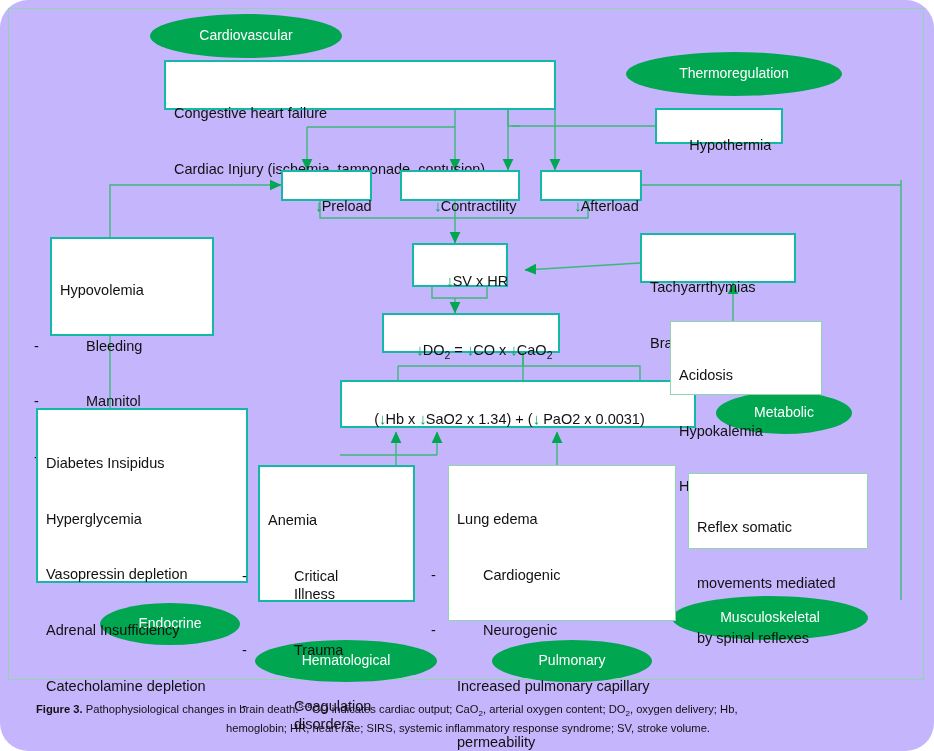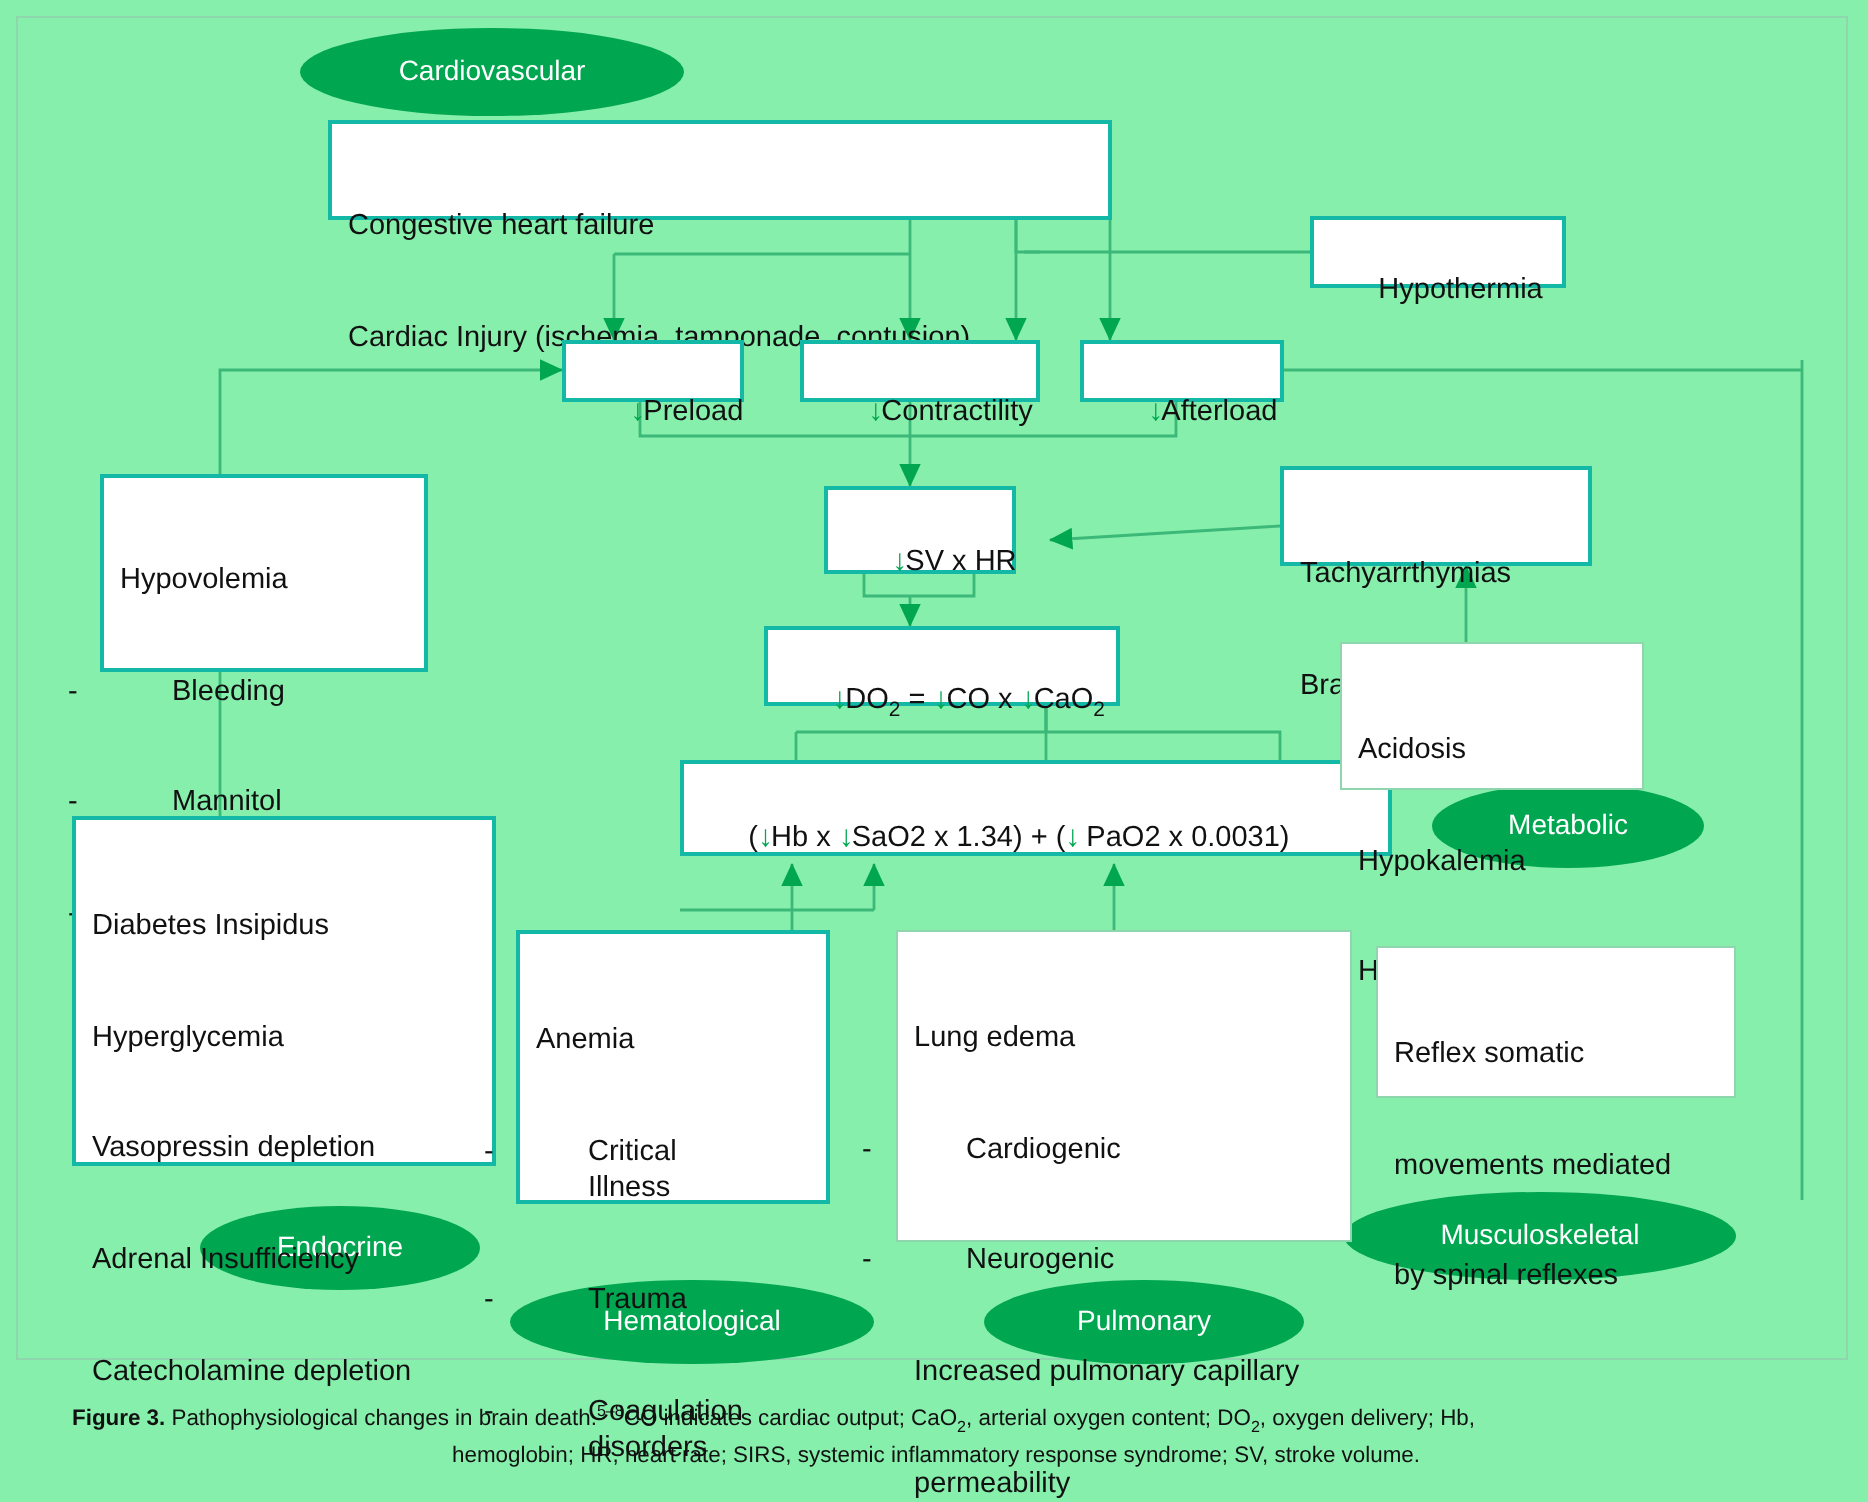--- a/index.html
+++ b/index.html
@@ -8,22 +8,23 @@
     background: #ffffff;
   }
   body {
     font-family: "Liberation Sans", sans-serif;
     -webkit-font-smoothing: antialiased;
   }
   #page {
     position: relative;
     width: 934px;
     height: 751px;
-    background: #86efac;
+    background: #c4b5fd;
     overflow: hidden;
+    border-radius: 28px;
   }
   #diagram {
     position: absolute;
     left: 0; top: 0;
     width: 934px;
     height: 688px;
   }
   #wires {
     position: absolute;
     left: 0; top: 0;
@@ -156,20 +157,23 @@
         <path d="M901,185 L901,180"></path>
         <path d="M901,185 L620,185" marker-end="url(#ah)"></path>
         <path d="M901,185 L901,600"></path>
       </g>
     </svg>
 
     <div class="node ellipse" style="left:150px; top:14px; width:192px; height:44px;">
       <span>Cardiovascular</span>
     </div>
 
+    <div class="node ellipse" style="left:626px; top:52px; width:216px; height:44px;">
+      <span>Thermoregulation</span>
+    </div>
 
     <div class="node ellipse" style="left:100px; top:603px; width:140px; height:42px;">
       <span>Endocrine</span>
     </div>
 
     <div class="node ellipse" style="left:255px; top:640px; width:182px; height:42px;">
       <span>Hematological</span>
     </div>
 
     <div class="node ellipse" style="left:492px; top:640px; width:160px; height:42px;">

